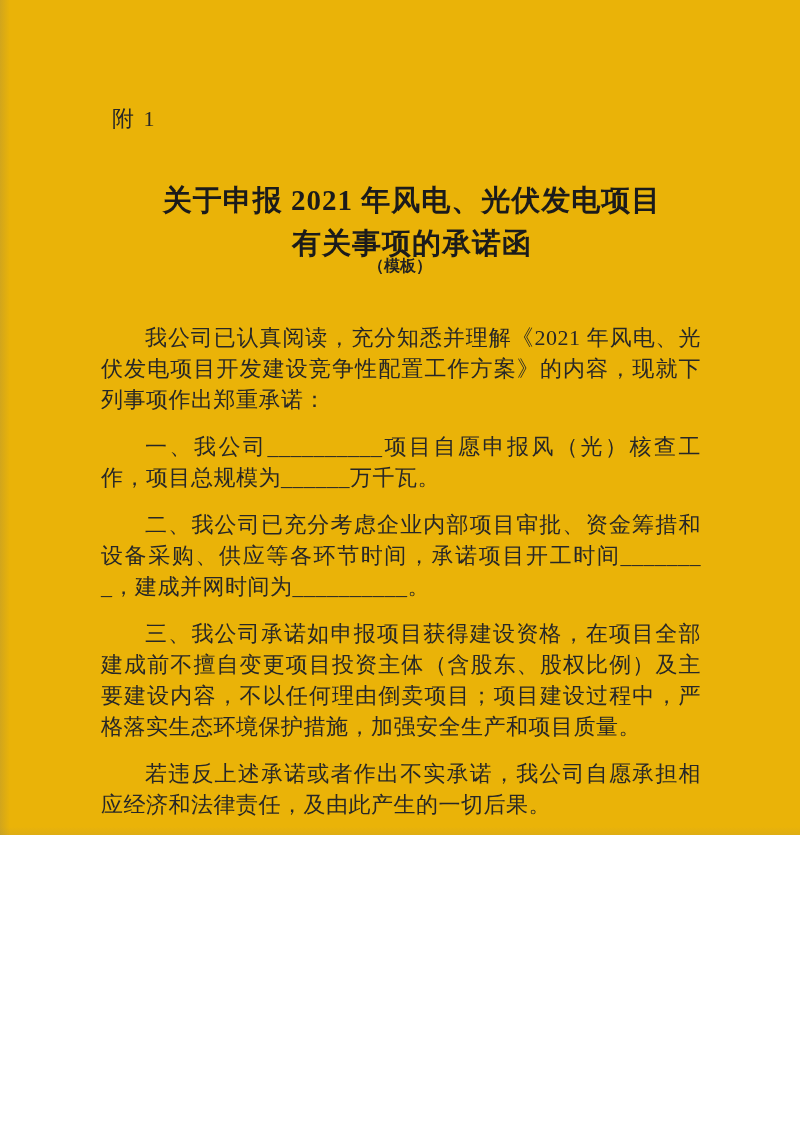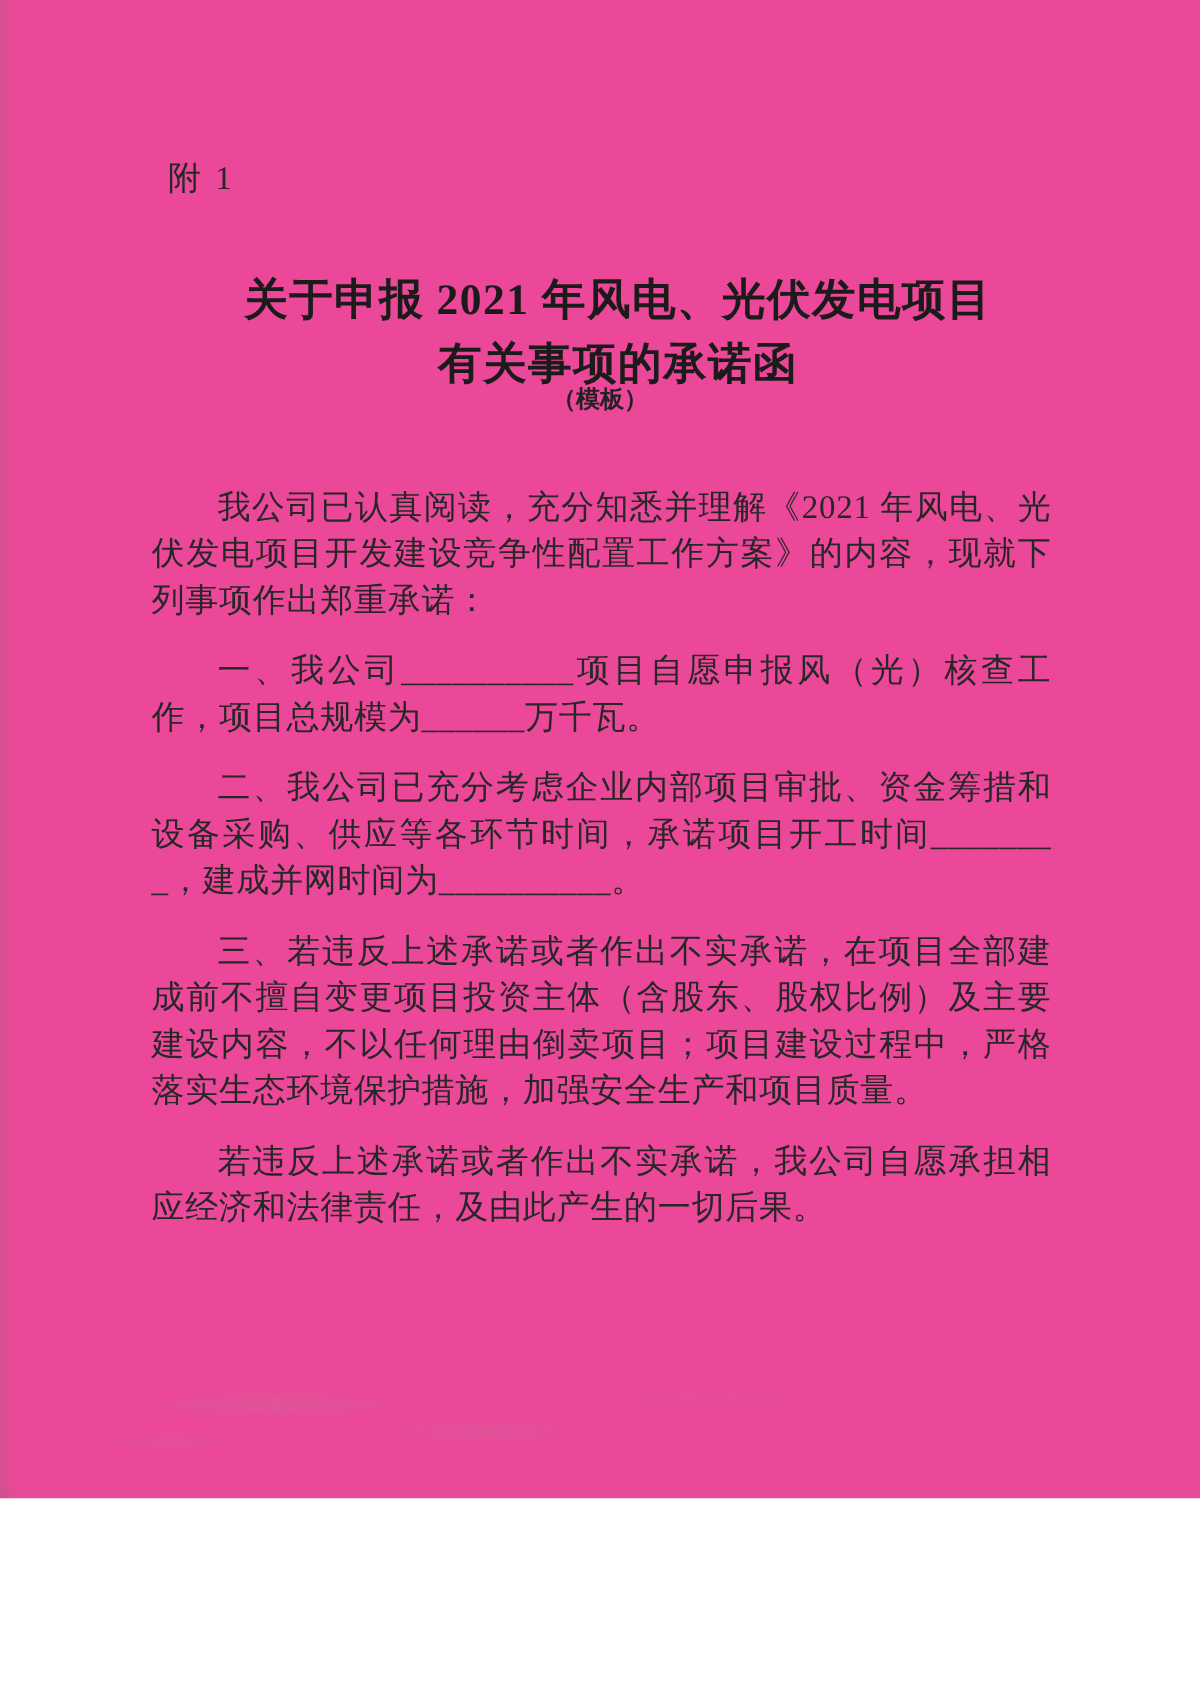--- a/index.html
+++ b/index.html
@@ -3,22 +3,22 @@
 <meta charset="utf-8">
 <style>
   html, body {
     margin: 0;
     padding: 0;
     background: #ffffff;
   }
   .page {
     position: relative;
     width: 800px;
-    height: 999px;
-    background: #ec4899;
+    height: 835px;
+    background: #eab308;
     font-family: "Liberation Serif", "DejaVu Serif", serif;
     color: #272727;
     overflow: hidden;
   }
   
   .scan-edge-left {
     position: absolute;
     left: 0; top: 0;
     width: 10px; height: 100%;
     background: linear-gradient(to right, rgba(110,110,110,0.20), rgba(110,110,110,0));
@@ -126,20 +126,20 @@
     <span>关于申报 2021 年风电、光伏发电项目</span><br>
     <span>有关事项的承诺函</span>
   </h1>
 
   <div class="doc-subtitle">（模板）</div>
 
   <div class="doc-body">
     <p class="para">我公司已认真阅读，充分知悉并理解《2021 年风电、光伏发电项目开发建设竞争性配置工作方案》的内容，现就下列事项作出郑重承诺：</p>
     <p class="para">一、我公司__________项目自愿申报风（光）核查工作，项目总规模为______万千瓦。</p>
     <p class="para">二、我公司已充分考虑企业内部项目审批、资金筹措和设备采购、供应等各环节时间，承诺项目开工时间________，建成并网时间为__________。</p>
-    <p class="para">三、若违反上述承诺或者作出不实承诺，在项目全部建成前不擅自变更项目投资主体（含股东、股权比例）及主要建设内容，不以任何理由倒卖项目；项目建设过程中，严格落实生态环境保护措施，加强安全生产和项目质量。</p>
+    <p class="para">三、我公司承诺如申报项目获得建设资格，在项目全部建成前不擅自变更项目投资主体（含股东、股权比例）及主要建设内容，不以任何理由倒卖项目；项目建设过程中，严格落实生态环境保护措施，加强安全生产和项目质量。</p>
     <p class="para">若违反上述承诺或者作出不实承诺，我公司自愿承担相应经济和法律责任，及由此产生的一切后果。</p>
   </div>
 
 
   <div class="page-number">— 12 —</div>
 
 </div>
 
 </body></html>

